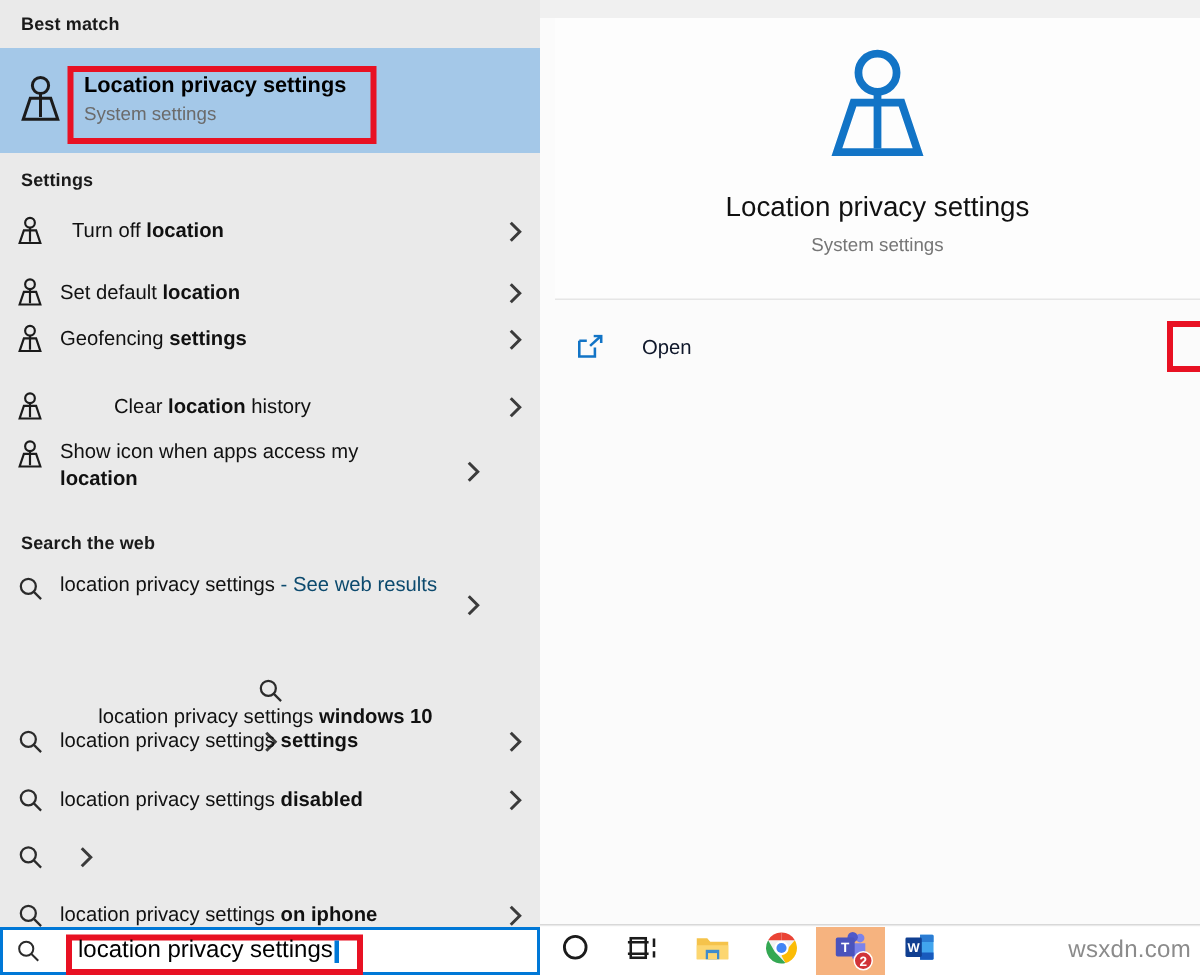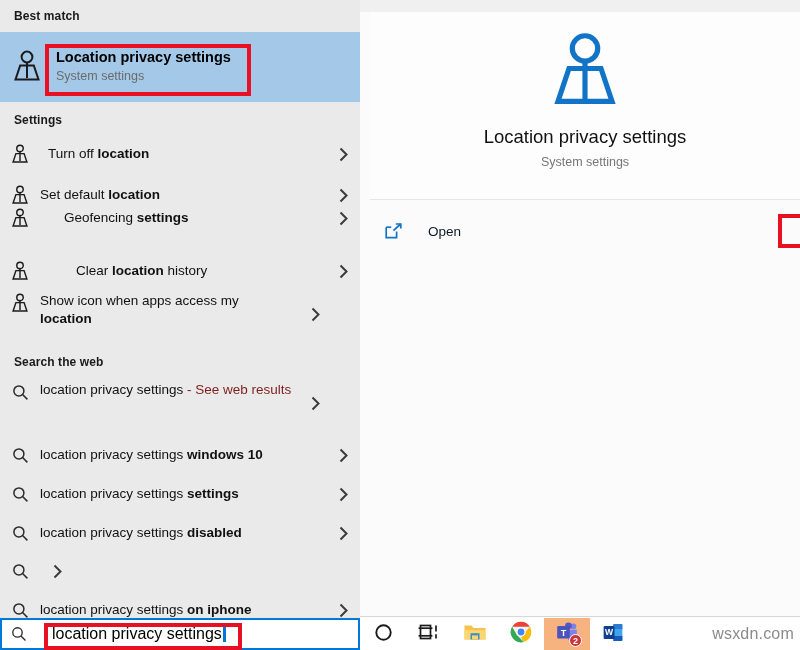--- a/index.html
+++ b/index.html
@@ -55,21 +55,21 @@
   }
   .row .icon-cell {
     width: 40px; min-width: 40px; display: flex;
     justify-content: center; align-items: center;
   }
   .row .label {
     flex: 1; font-size: 13.5px; color: #111;
     line-height: 1.35; padding-right: 6px;
   }
   .row .label b { font-weight: bold; }
-  .row .label .muted { color: #7f1d1d; }
+  .row .label .muted { color: #0c4a6e; }
   .row .chev {
     width: 34px; min-width: 34px; display: flex;
     justify-content: center; align-items: center;
     color: #3b3b3b;
   }
 
   
   .right-panel {
     position: absolute; left: 360px; top: 0;
     width: 440px; height: 650px;
@@ -197,21 +197,21 @@
           </svg>
       </div>
       <div class="label"><span>Set default </span><b>location</b><span></span></div>
       <div class="chev">
         <svg width="9" height="15" viewBox="0 0 9 15">
             <polyline points="1.5,1.5 7.5,7.5 1.5,13.5" fill="none" stroke="#3b3b3b" stroke-width="2"></polyline>
           </svg>
       </div>
     </div>
 
-    <div class="row" style="top:202px; height:32px;gap:24px;">
+    <div class="row" style="top:210px; height:32px;">
       <div class="icon-cell">
         <svg width="18" height="21" viewBox="0 0 30 34">
             <circle cx="15" cy="7" r="5.4" fill="none" stroke="#1b1b1b" stroke-width="2.4"></circle>
             <line x1="15" y1="12.4" x2="15" y2="28" stroke="#1b1b1b" stroke-width="2.4"></line>
             <path d="M8.2 15.5 L21.8 15.5 L26.5 29.5 L3.5 29.5 Z" fill="none" stroke="#1b1b1b" stroke-width="2.4"></path>
           </svg>
       </div>
       <div class="label"><span>Geofencing </span><b>settings</b><span></span></div>
       <div class="chev">
         <svg width="9" height="15" viewBox="0 0 9 15">
@@ -262,21 +262,21 @@
           </svg>
       </div>
       <div class="label" style="max-width:258px;"><span>location privacy settings</span><span class="muted"> - See web results</span></div>
       <div class="chev" style="height:44px;">
         <svg width="9" height="15" viewBox="0 0 9 15">
             <polyline points="1.5,1.5 7.5,7.5 1.5,13.5" fill="none" stroke="#3b3b3b" stroke-width="2"></polyline>
           </svg>
       </div>
     </div>
 
-    <div class="row" style="top:440px; height:30px;">
+    <div class="row" style="top:452px; height:30px;flex-direction:column;">
       <div class="icon-cell">
         <svg width="17" height="17" viewBox="0 0 18 18">
             <circle cx="7.3" cy="7.3" r="5.3" fill="none" stroke="#2b2b2b" stroke-width="1.6"></circle>
             <line x1="11.2" y1="11.2" x2="16.3" y2="16.3" stroke="#2b2b2b" stroke-width="1.6"></line>
           </svg>
       </div>
       <div class="label"><span>location privacy settings </span><b>windows 10</b></div>
       <div class="chev">
         <svg width="9" height="15" viewBox="0 0 9 15">
             <polyline points="1.5,1.5 7.5,7.5 1.5,13.5" fill="none" stroke="#3b3b3b" stroke-width="2"></polyline>

